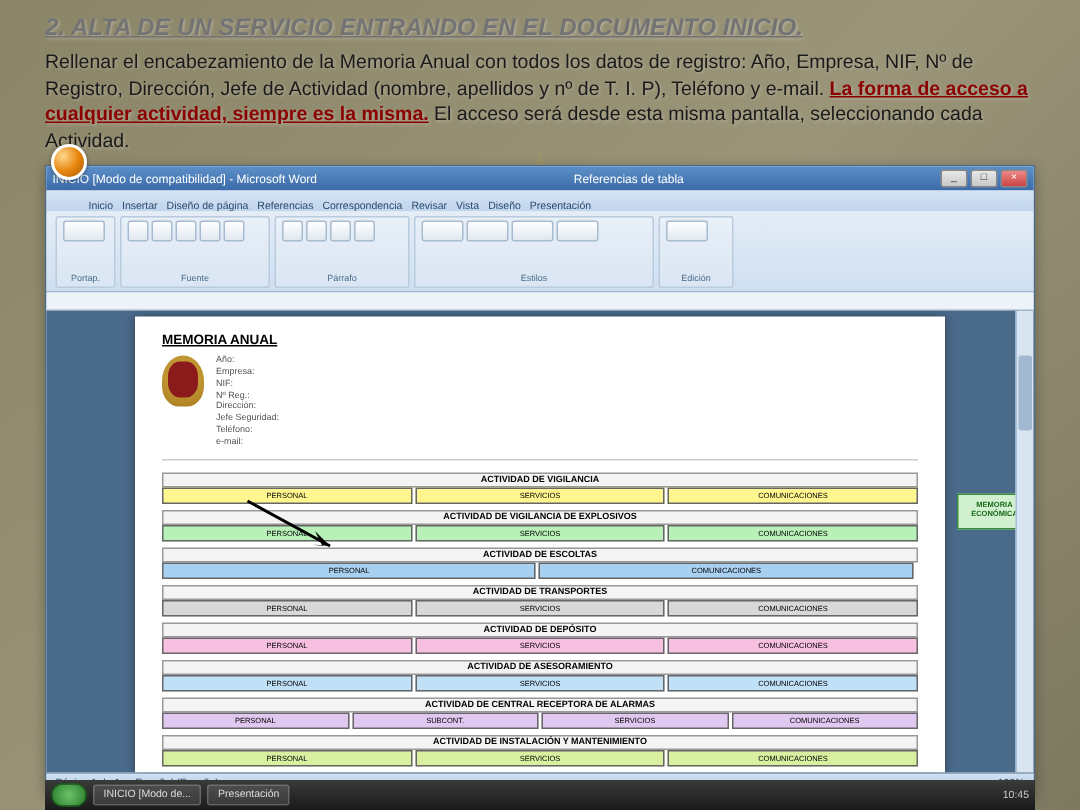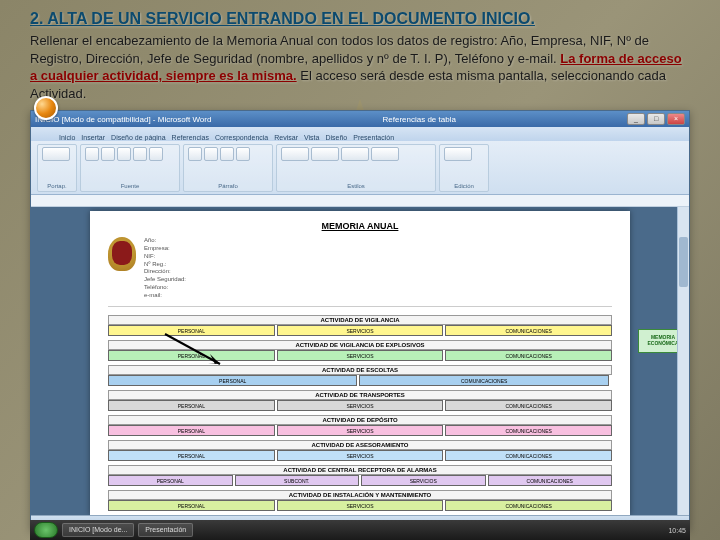--- a/index.html
+++ b/index.html
@@ -14,23 +14,24 @@
     position: absolute; top: 50%; left: 50%;
     transform: translate(-50%, -50%);
     width: 380px; height: 380px;
     opacity: 0.12;
     pointer-events: none;
   }
   .content-wrapper { position: relative; padding: 10px 30px; }
   .title {
     font-size: 16px; font-weight: bold;
     text-decoration: underline;
-    color: #0c4a6e;
+    color: #737373;
     margin-bottom: 4px;
     text-shadow: 1px 1px 2px rgba(255,255,255,0.3);
+    font-style: italic;
   }
   .desc {
     font-size: 13px; line-height: 1.35;
     color: #1a1a1a;
     text-shadow: 1px 1px 2px rgba(255,255,255,0.25);
   }
   .desc .highlight {
     color: #8b0000; font-weight: bold; text-decoration: underline;
   }
   .app-window {
@@ -113,21 +114,21 @@
   }
   .page {
     width: 540px;
     background: #fff;
     margin-top: 4px;
     padding: 10px 18px;
     box-shadow: 0 0 6px rgba(0,0,0,0.4);
     position: relative;
   }
   .doc-title {
-    text-align: center; font-weight: bold;
+    font-weight: bold;
     font-size: 9px; text-decoration: underline;
     margin-bottom: 6px;
   }
   .header-block {
     display: flex; gap: 8px;
     border-bottom: 1px solid #ccc;
     padding-bottom: 6px; margin-bottom: 8px;
   }
   .shield {
     width: 28px; height: 34px;
@@ -233,21 +234,21 @@
       <path d="M82 18 L70 26 L75 25 L74 30 Z"></path>
       <path d="M18 82 L30 74 L25 75 L26 70 Z"></path>
       <path d="M82 82 L70 74 L75 75 L74 70 Z"></path>
     </g>
   <circle cx="50" cy="50" r="22" fill="#1a3a6a"></circle>
 </svg>
 
 <div class="content-wrapper">
   <div class="title">2. ALTA DE UN SERVICIO ENTRANDO EN EL DOCUMENTO INICIO.</div>
   <div class="desc">
-    <span>Rellenar el encabezamiento de la Memoria Anual con todos los datos de registro: Año, Empresa, NIF, Nº de Registro, Dirección, Jefe de Seguridad (nombre, apellidos y  nº de T. I. P), Teléfono y e-mail. </span><span class="highlight">La forma de acceso a cualquier actividad, siempre es la misma.</span><span> El acceso será desde esta misma pantalla, seleccionando cada Actividad.</span>
+    <span>Rellenar el encabezamiento de la Memoria Anual con todos los datos de registro: Año, Empresa, NIF, Nº de Registro, Dirección, Jefe de Actividad (nombre, apellidos y  nº de T. I. P), Teléfono y e-mail. </span><span class="highlight">La forma de acceso a cualquier actividad, siempre es la misma.</span><span> El acceso será desde esta misma pantalla, seleccionando cada Actividad.</span>
   </div>
 
   <div class="app-window">
     <div class="office-btn"></div>
     <div class="titlebar">
       <span>INICIO [Modo de compatibilidad] - Microsoft Word</span>
       <span class="spacer"></span>
       <span>Referencias de tabla</span>
       <span class="spacer"></span>
       <div class="win-controls">

